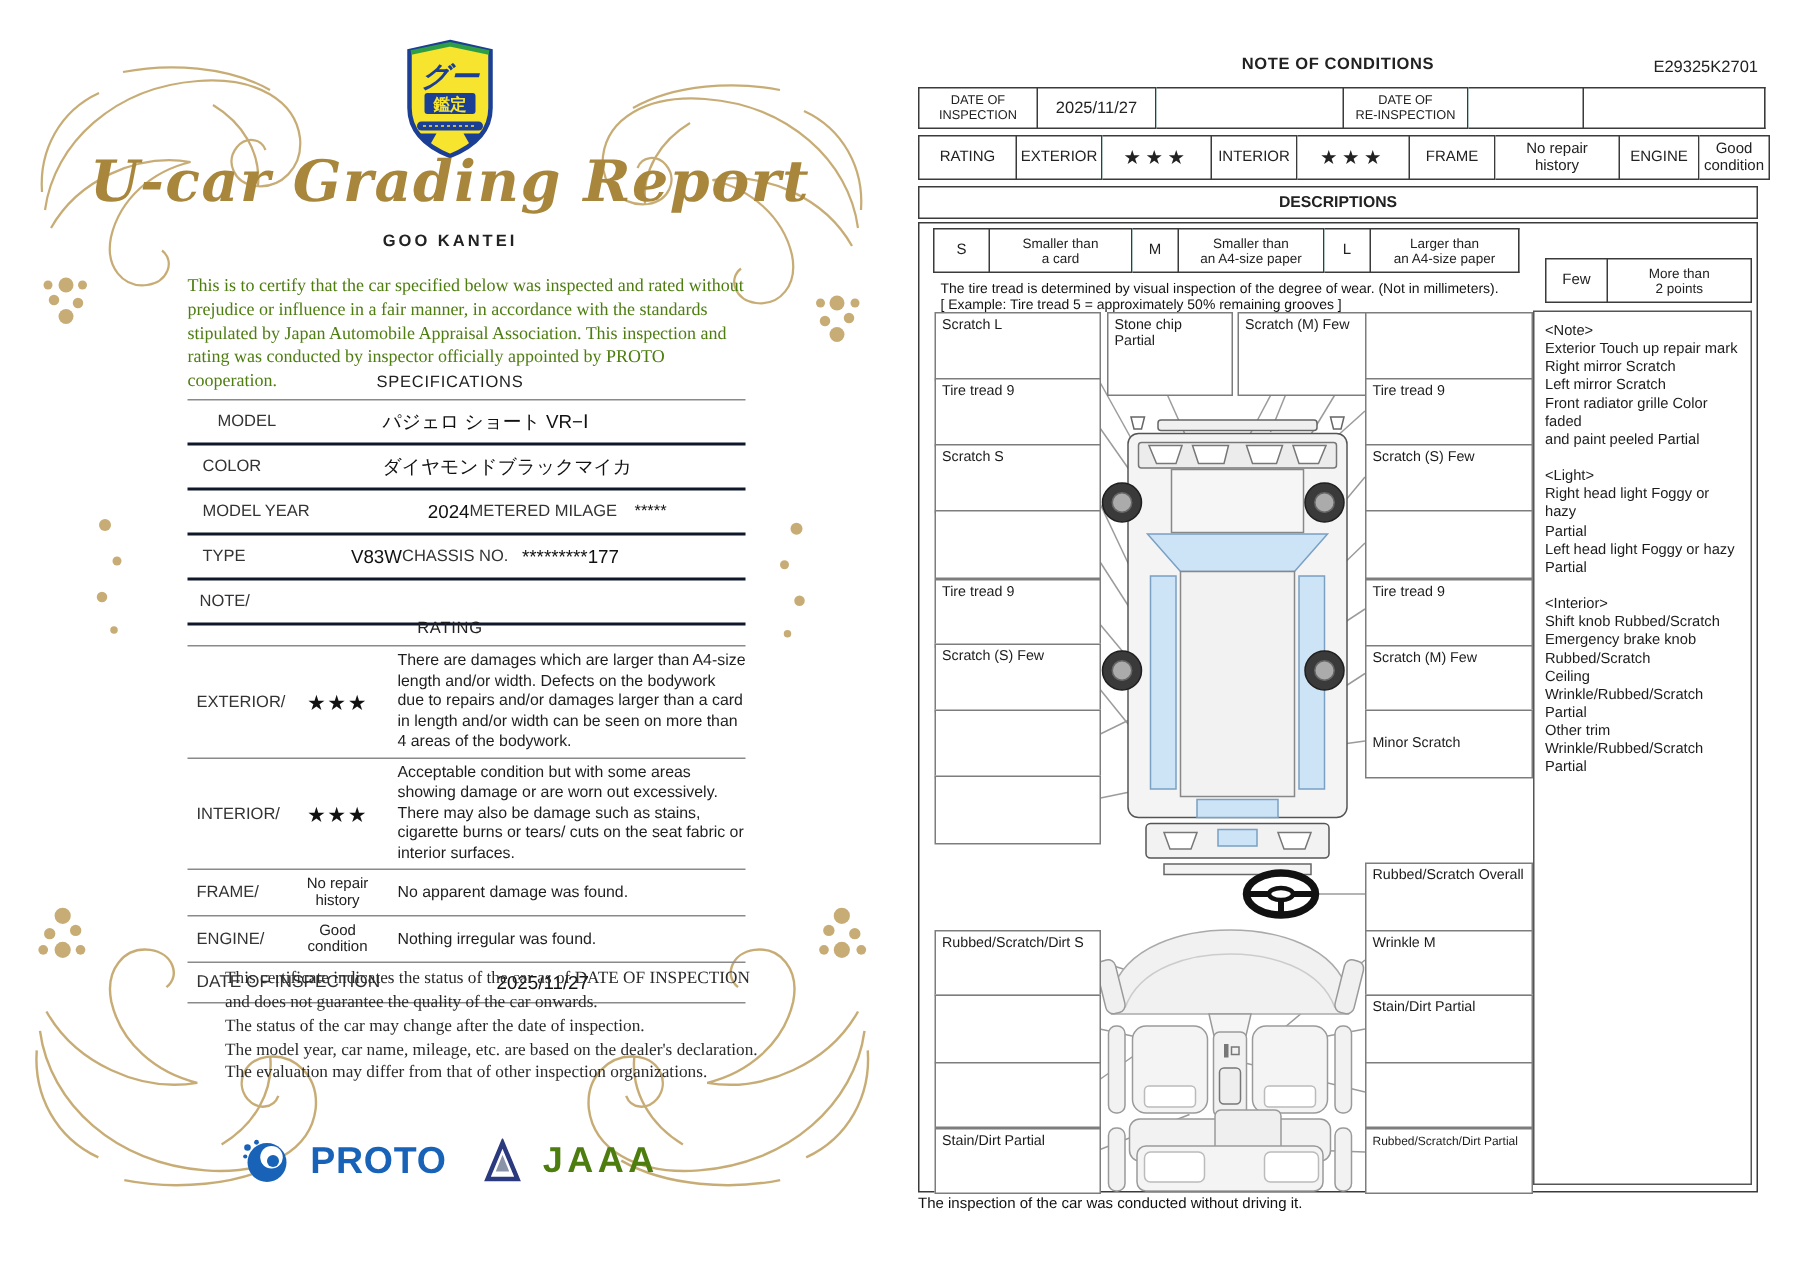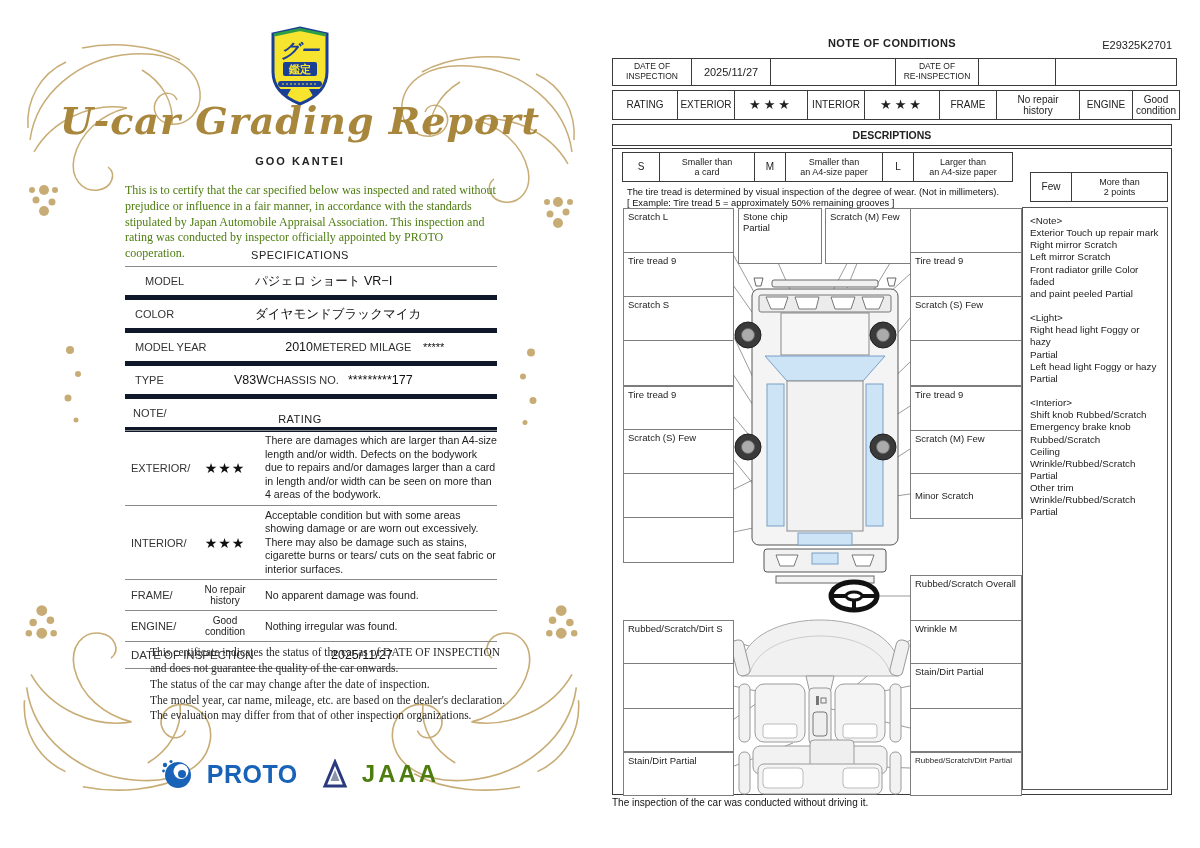--- a/index.html
+++ b/index.html
@@ -24,21 +24,21 @@
   }
   #intro {
     position:absolute; left:125px; top:183px; width:378px;
     font-family:"Liberation Serif", serif; font-size:12px; line-height:1.32; color:#4d7c0f;
   }
   .section-heading {
     position:absolute; width:600px; text-align:center; font-size:11px;
     letter-spacing:.5px; color:#222;
   }
   .spec-table { position:absolute; left:125px; width:372px; border-top:1px solid #8a8a8a; }
-  .spec-row { display:flex; align-items:center; height:28px; border-bottom:5px solid #0f172a; }
+  .spec-row { display:flex; align-items:center; height:28px; border-bottom:2px solid #0f172a; }
   .spec-label { font-size:11px; color:#333; padding-left:10px; }
   .spec-value { font-size:12.5px; color:#111;text-align:right; }
   .rate-row { display:flex; border-bottom:1px solid #8a8a8a; align-items:center; }
   .rate-label { width:62px; font-size:11px; color:#333; padding-left:6px; }
   .rate-mid { width:64px; text-align:center; }
   .stars { font-size:14px; letter-spacing:1px; color:#111; }
   .rate-val { font-size:10px; line-height:1.15; text-align:center; }
   .rate-desc { flex:1; font-size:10.6px; line-height:1.28; color:#1e1e1e; padding:3px 0 3px 8px; }
   #disclaimer {
     position:absolute; left:150px; top:645px; width:356px;
@@ -187,21 +187,21 @@
     <div class="spec-row">
       <span class="spec-label" style="width:110px;padding-left:20px;">MODEL</span>
       <span class="spec-value">パジェロ ショート VR−Ⅰ</span>
     </div>
     <div class="spec-row">
       <span class="spec-label" style="width:120px;">COLOR</span>
       <span class="spec-value">ダイヤモンドブラックマイカ</span>
     </div>
     <div class="spec-row">
       <span class="spec-label" style="width:88px;">MODEL YEAR</span>
-      <span class="spec-value" style="width:90px;">2010</span>
+      <span class="spec-value" style="width:90px;">2024</span>
       <span class="spec-label" style="width:110px;padding-left:0;">METERED MILAGE</span>
       <span class="spec-value" style="font-size:11px;">*****</span>
     </div>
     <div class="spec-row">
       <span class="spec-label" style="width:45px;">TYPE</span>
       <span class="spec-value" style="width:88px;">V83W</span>
       <span class="spec-label" style="width:80px;padding-left:0;">CHASSIS NO.</span>
       <span class="spec-value">*********177</span>
     </div>
     <div class="spec-row">

